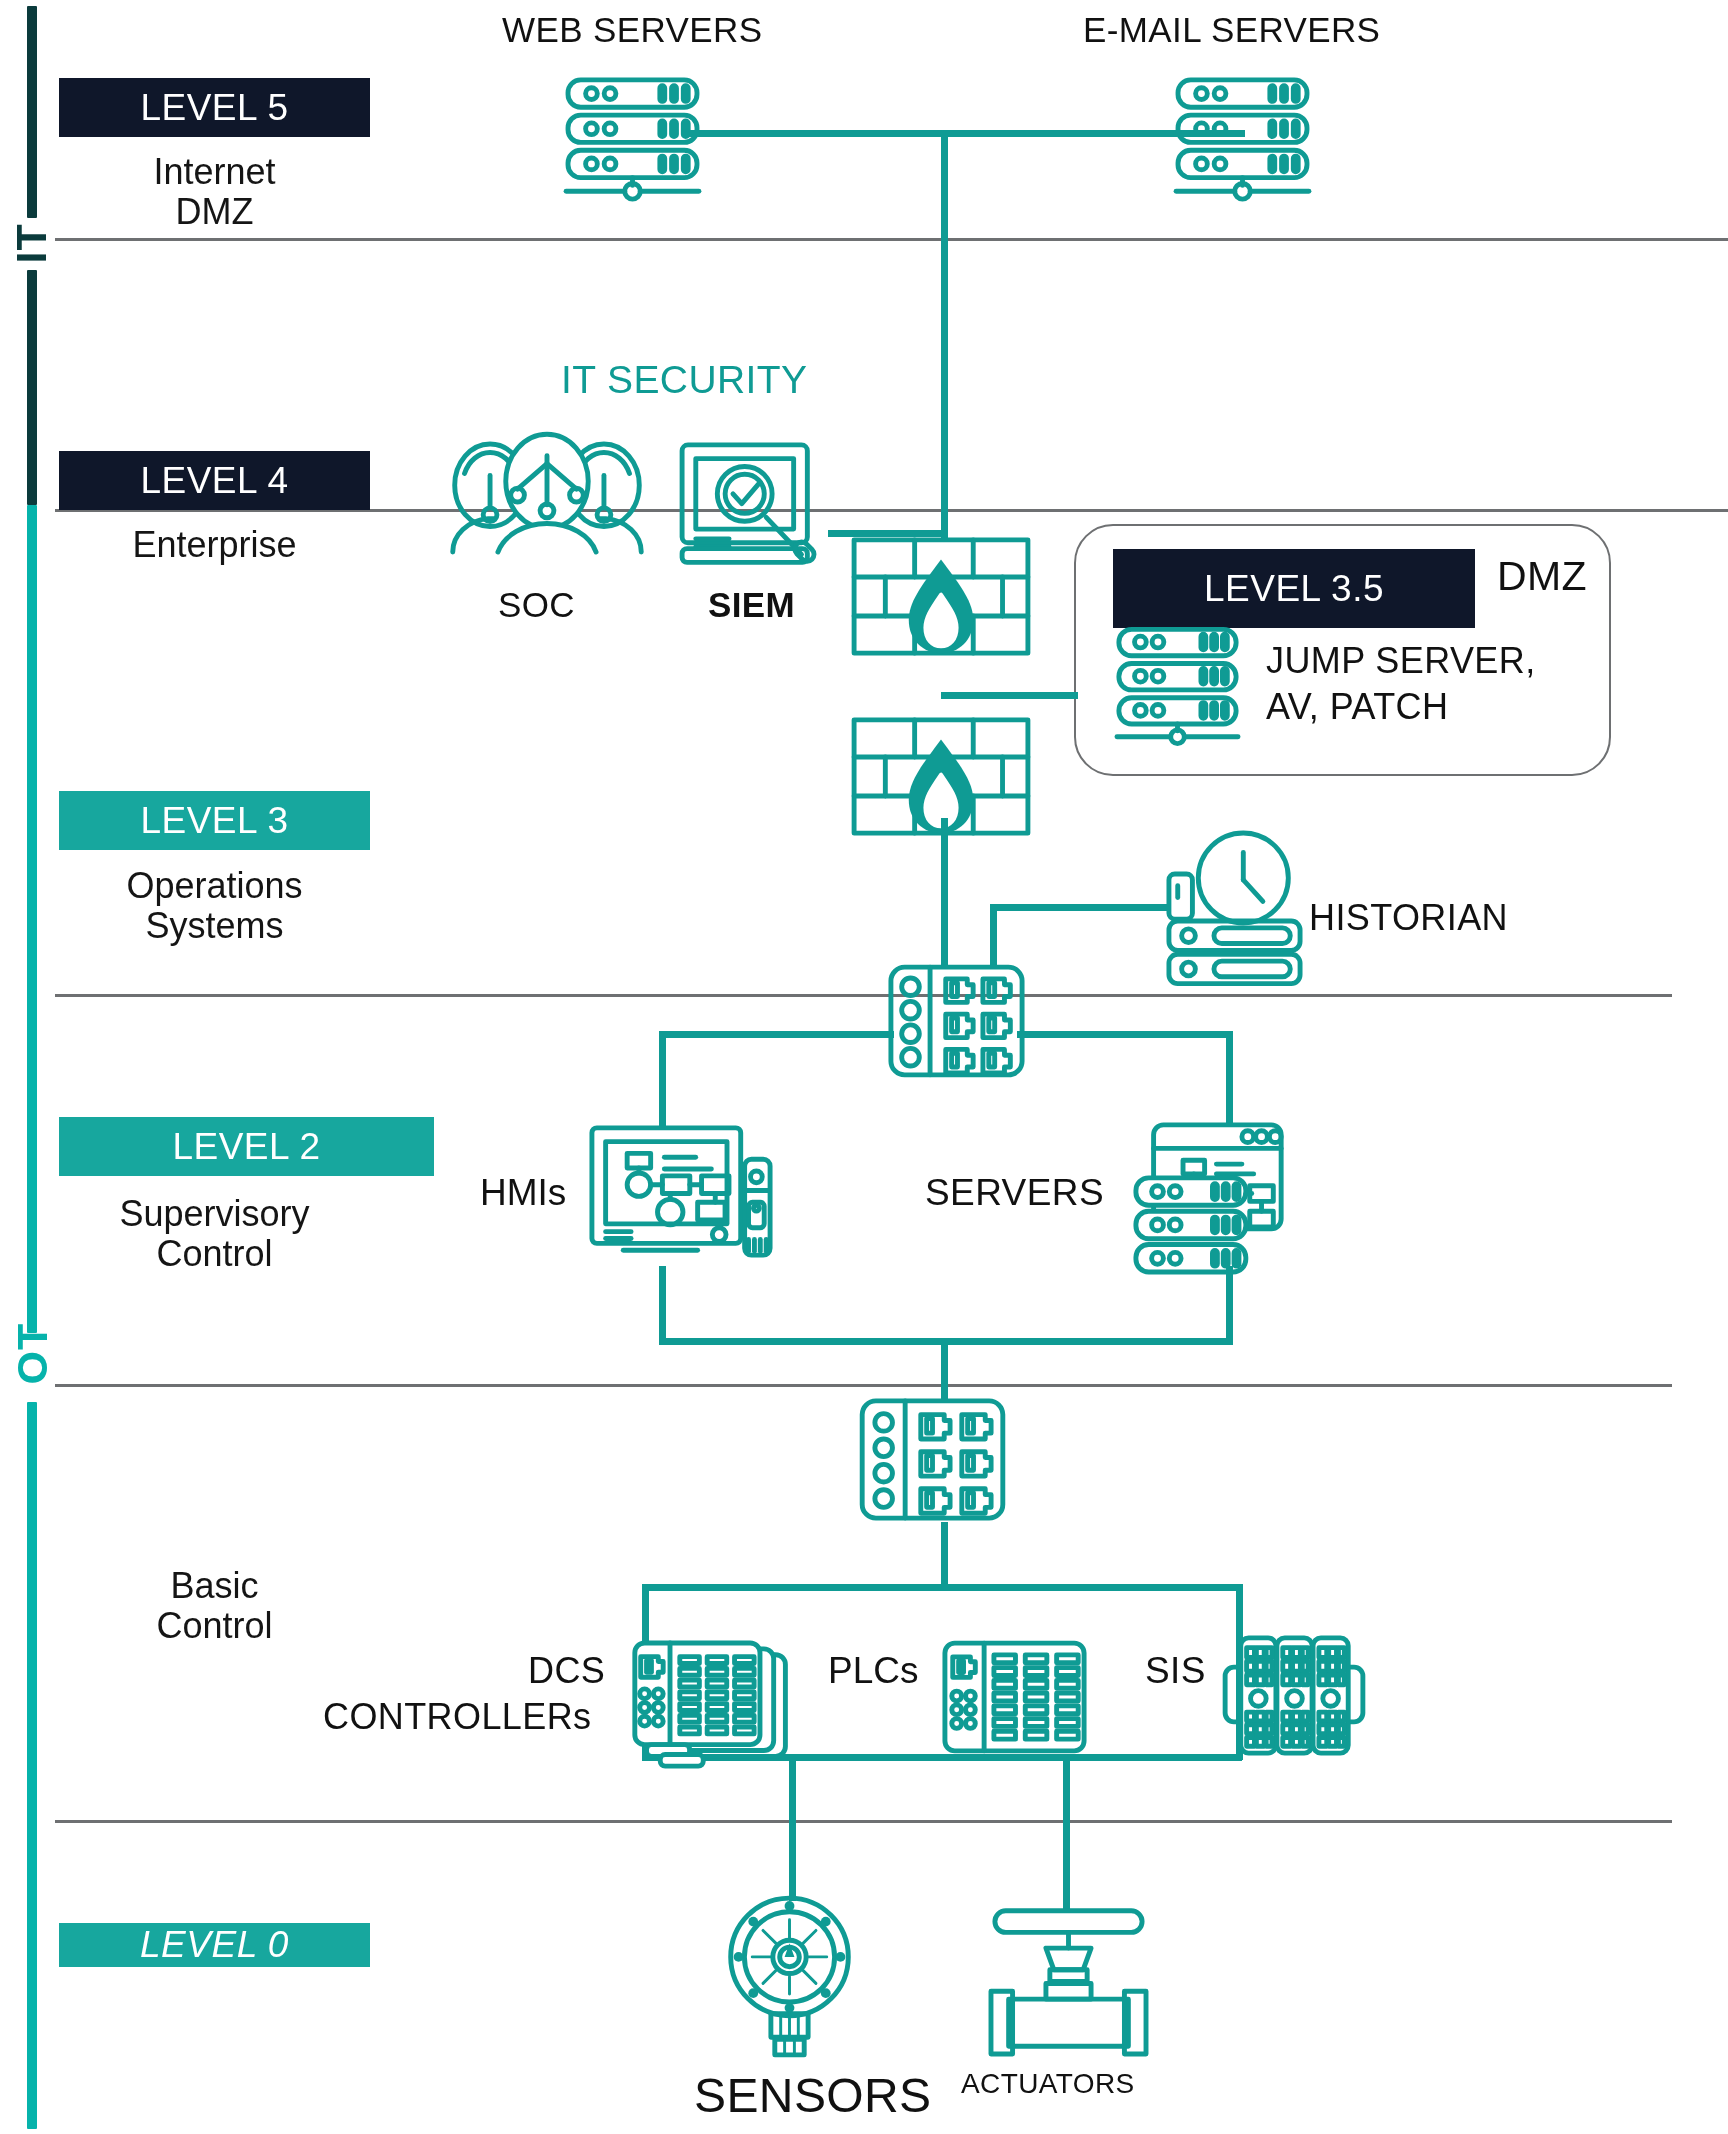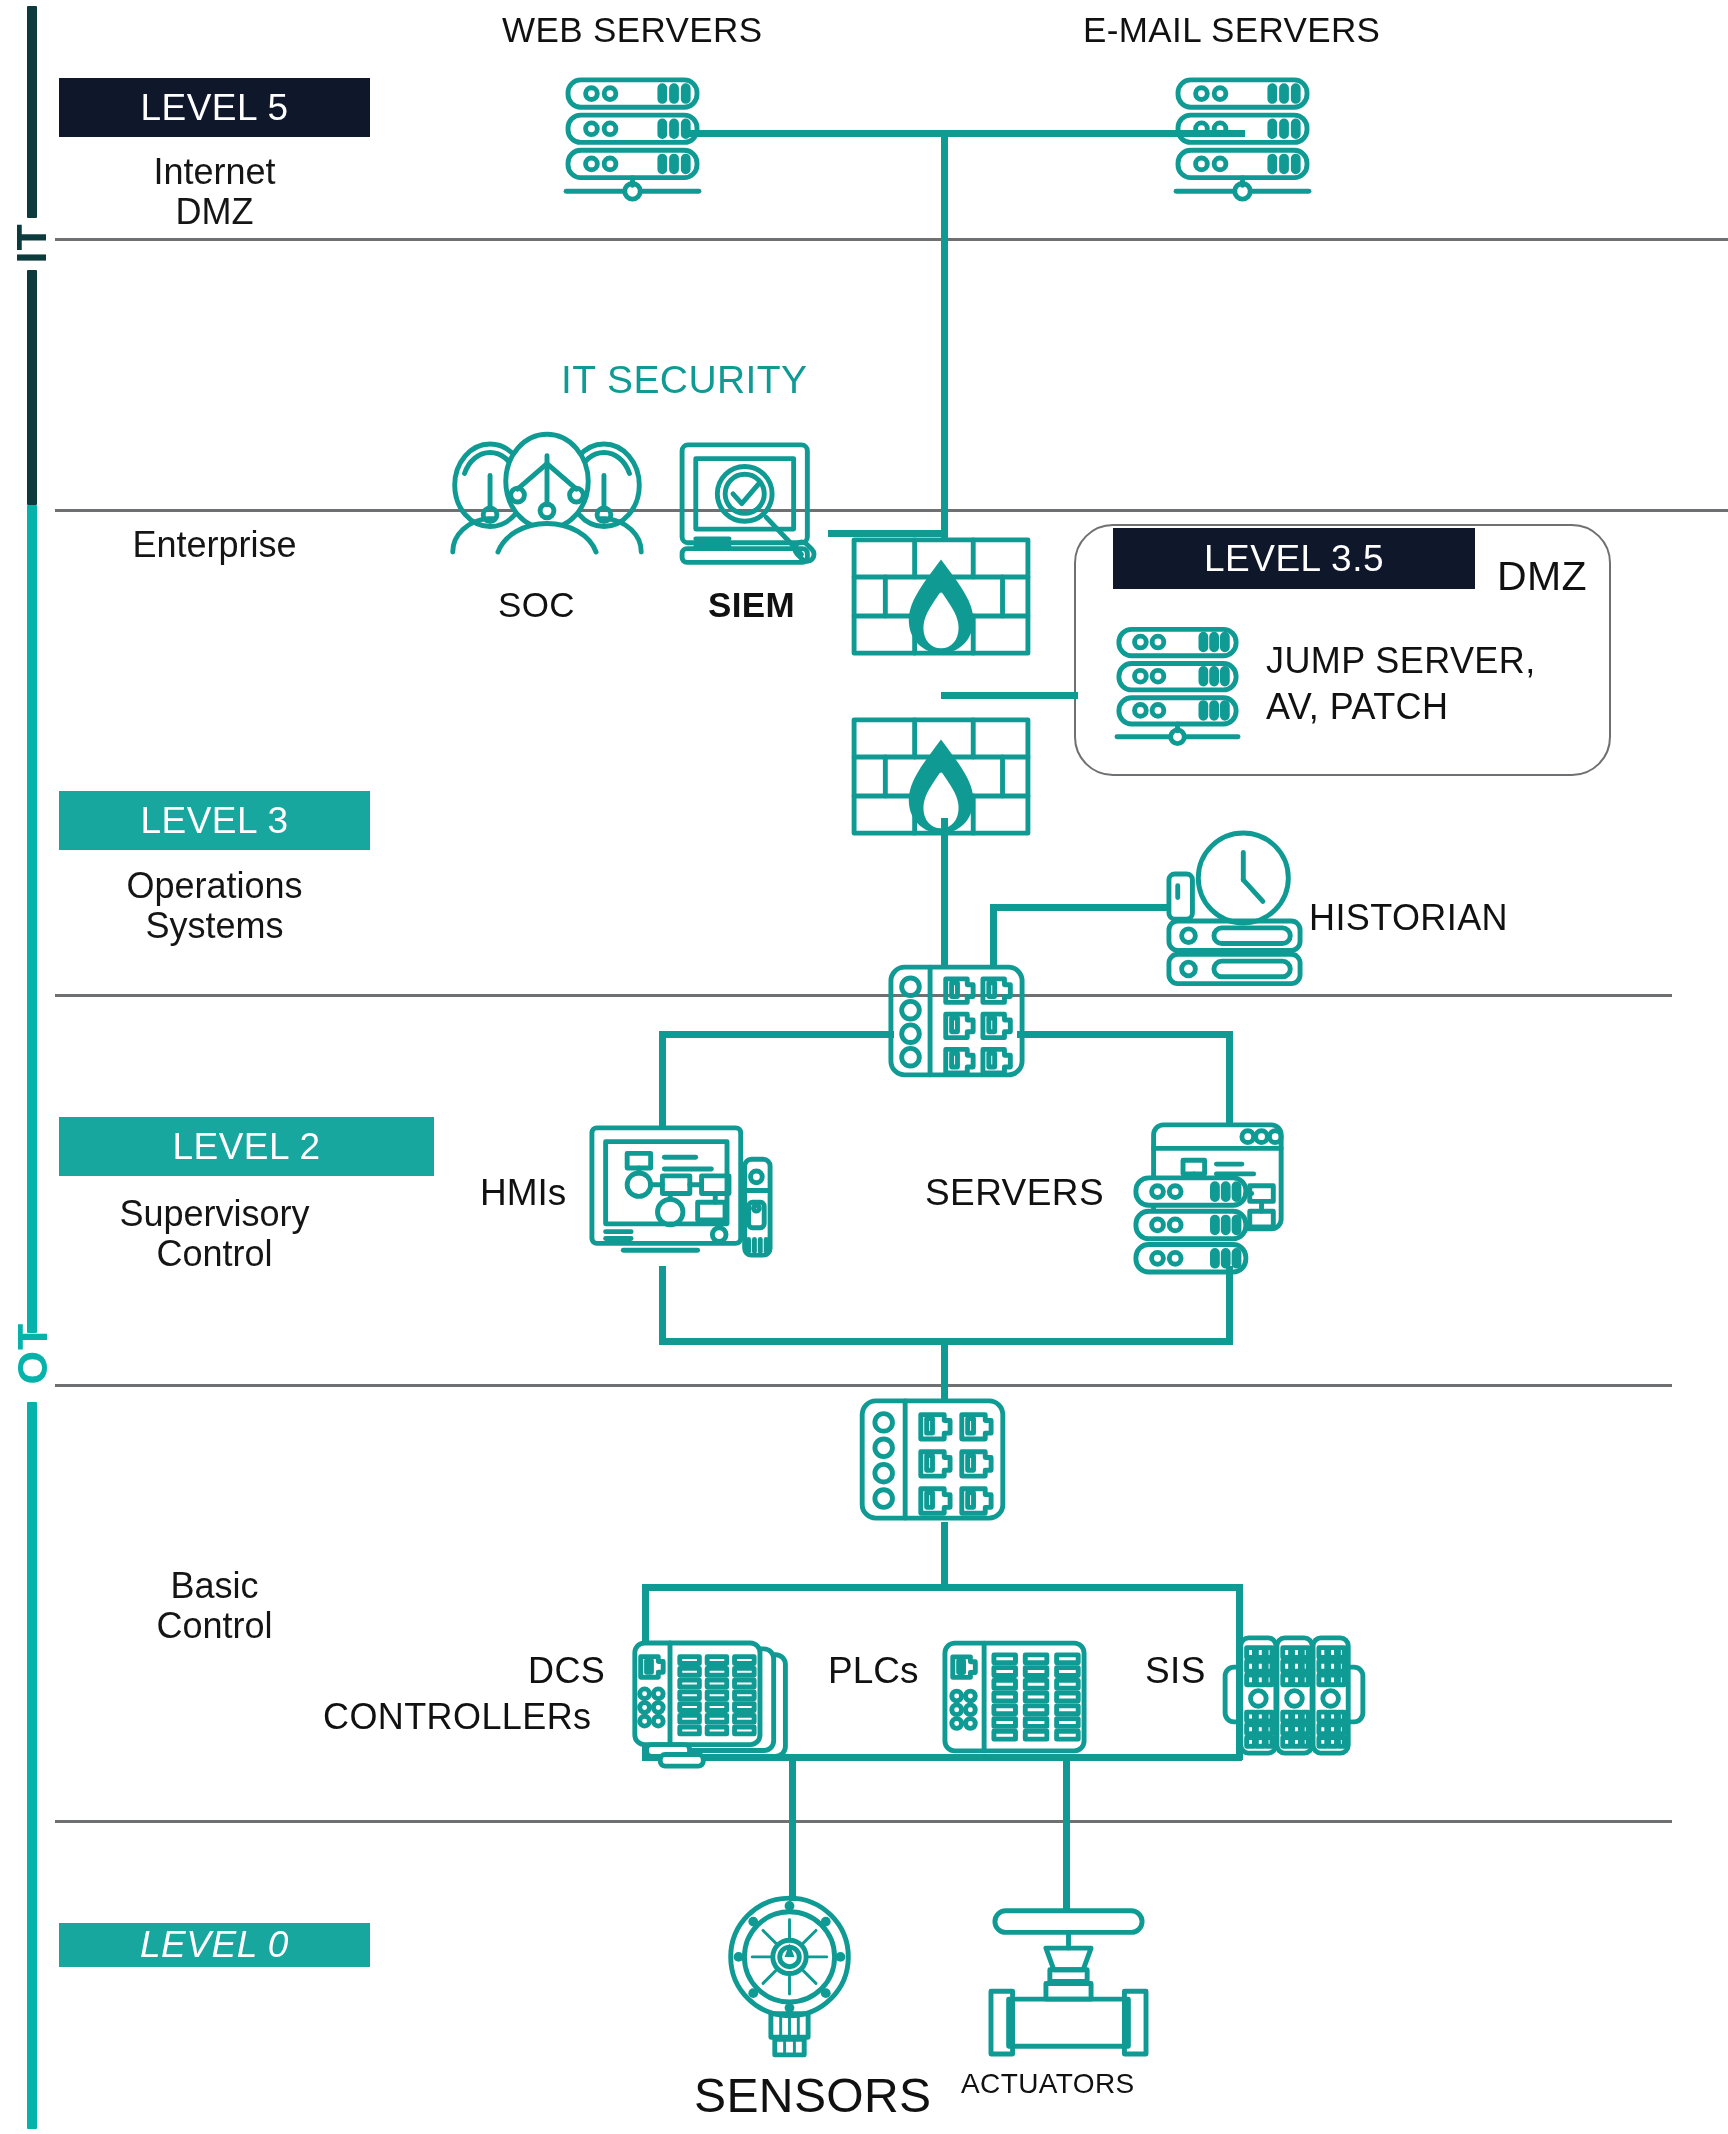--- a/index.html
+++ b/index.html
@@ -70,20 +70,23 @@
   <div class="divider" style="left:55px;top:509px;width:1673px;"></div>
   <div class="divider" style="left:55px;top:994px;width:1617px;"></div>
   <div class="divider" style="left:55px;top:1384px;width:1617px;"></div>
   <div class="divider" style="left:55px;top:1820px;width:1617px;"></div>
 
   <div class="badge dark" style="left:59px;top:78px;width:311px;height:59px;">
     <span>LEVEL 5</span>
   </div>
   <div class="lvl-sub" style="left:59px;top:152px;width:311px;">Internet<br>DMZ</div>
 
+  <div class="badge dark" style="left:59px;top:451px;width:311px;height:59px;">
+    <span>LEVEL 4</span>
+  </div>
   <div class="lvl-sub" style="left:59px;top:525px;width:311px;">Enterprise</div>
 
   <div class="badge teal" style="left:59px;top:791px;width:311px;height:59px;">
     <span>LEVEL 3</span>
   </div>
   <div class="lvl-sub" style="left:59px;top:866px;width:311px;">Operations<br>Systems</div>
 
   <div class="badge teal" style="left:59px;top:1117px;width:375px;height:59px;">
     <span>LEVEL 2</span>
   </div>
@@ -216,21 +219,21 @@
         <line x1="158" y1="44" x2="158" y2="84"></line>
       <line x1="68" y1="84" x2="68" y2="122"></line>
         <line x1="128" y1="84" x2="128" y2="122"></line>
       <path class="fillteal" d="M95 26 C74 54 62 70 62 88 c0 21 15 34 33 34 c18 0 33 -13 33 -34 C128 70 116 54 95 26 Z"></path>
       <path d="M95 62 C84 78 79 86 79 96 c0 12 7 19 16 19 c9 0 16 -7 16 -19 C111 86 106 78 95 62 Z" style="fill:#ffffff;stroke:#ffffff;stroke-width:4"></path>
     </svg>
   </div>
 
   <div class="dmz-box" style="left:1074px;top:524px;width:533px;height:248px;"></div>
 
-  <div class="badge dark" style="left:1113px;top:528px;width:362px;height:61px;">
+  <div class="badge dark" style="left:1113px;top:549px;width:362px;height:79px;">
     <span>LEVEL 3.5</span>
   </div>
   <div class="cap cap-upper" style="left:1497px;top:553px;font-size:41px;">DMZ</div>
 
   <div class="ic" style="left:1115px;top:625px;">
     <svg width="125" height="120" viewBox="0 0 128 122">
       <rect x="4" y="4" width="120" height="27" rx="13"></rect>
       <circle cx="26" cy="17" r="6"></circle>
         <circle cx="44" cy="17" r="6"></circle>
       <rect x="88" y="9" width="5" height="16" rx="2.5"></rect>

